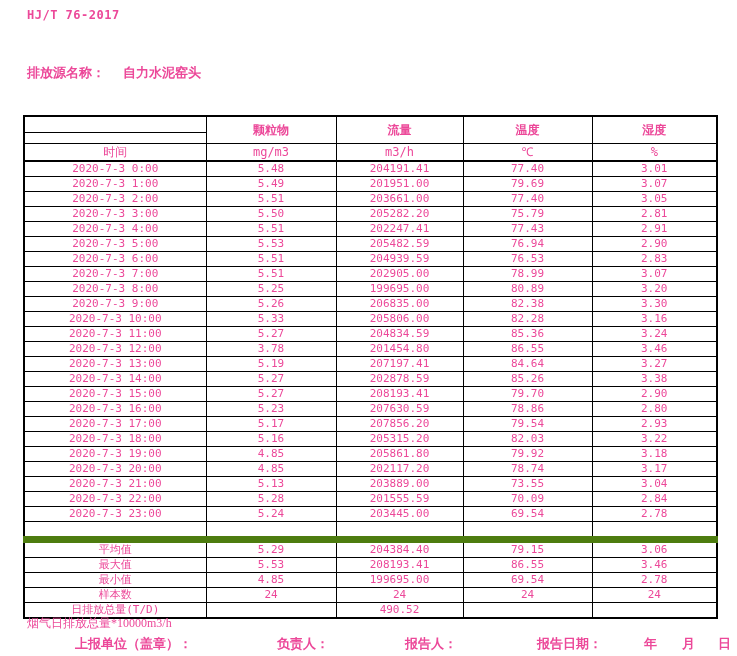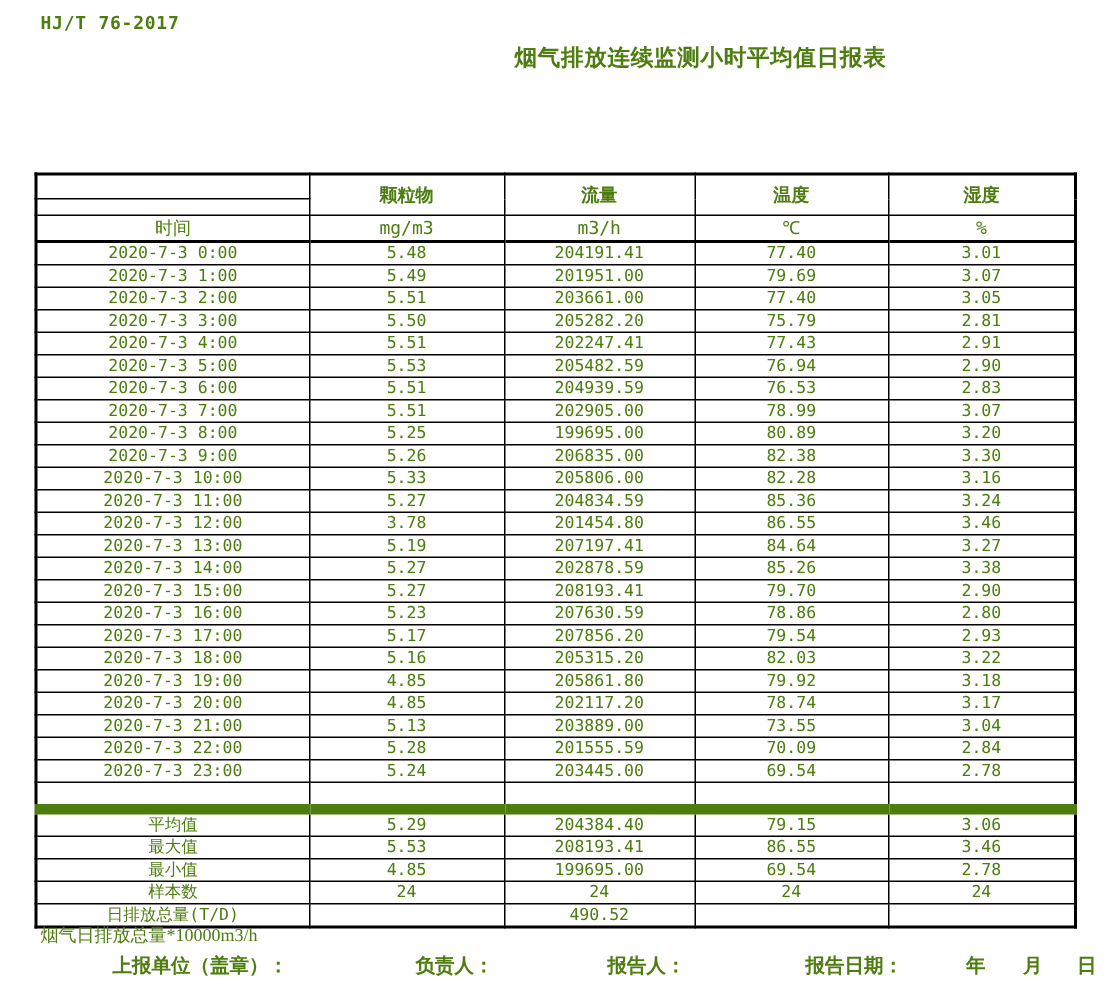--- a/index.html
+++ b/index.html
@@ -1,18 +1,18 @@
 <!DOCTYPE html>
 <html><head>
 <meta charset="utf-8">
 <style>
   html,body { margin:0; padding:0; background:#fff; }
   .page {
     position:relative; width:737px; height:656px; background:#ffffff;
-    color:#4d7c0f; font-family:"Liberation Serif","DejaVu Serif",serif;
+    color:#ec4899; font-family:"Liberation Serif","DejaVu Serif",serif;
     overflow:hidden;
   }
   .std-code {
     position:absolute; left:27px; top:8px;
     font-family:"DejaVu Sans Mono",monospace;
     font-weight:bold; font-size:12px; letter-spacing:0.5px;
   }
   .title {
     position:absolute; left:343px; top:29px;
     font-weight:bold; font-size:15px; letter-spacing:0.5px;
@@ -53,21 +53,23 @@
   .sign.year   { left:596px; }
   .sign.month  { left:634px; }
   .sign.day    { left:670px; }
 </style>
 </head>
 <body>
 
 <div class="page">
 
   <div class="std-code">HJ/T  76-2017</div>
-  <div class="title">烟气排放连续监测小时平均值日报表</div>
+  <div class="source-line">
+    <span>排放源名称：</span><span class="val">自力水泥窑头</span>
+  </div>
 
   <table class="report">
     <colgroup>
       <col style="width:182px">
         <col style="width:130px">
         <col style="width:127px">
         <col style="width:129px">
         <col style="width:125px">
     </colgroup>
     <thead>

